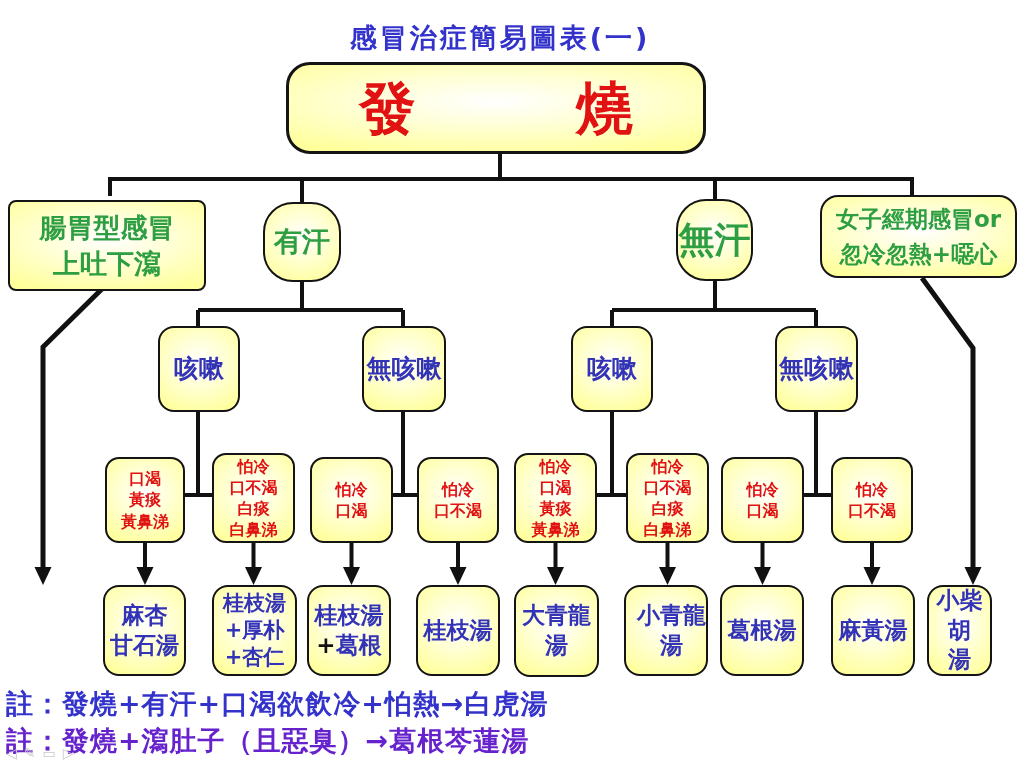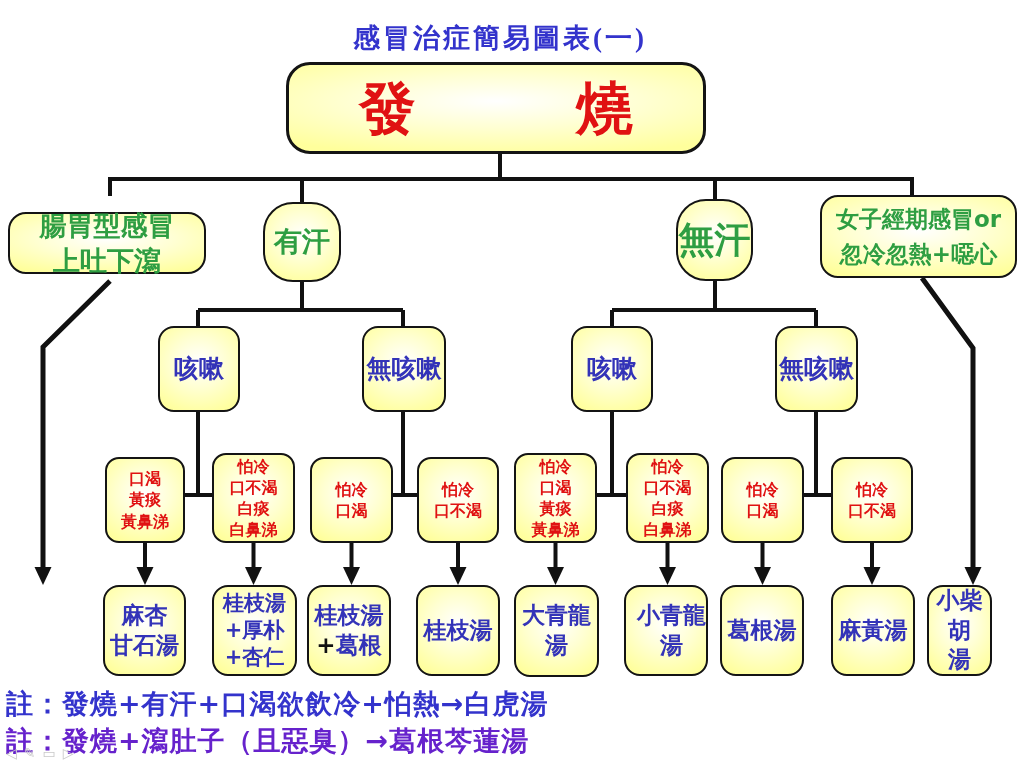--- a/index.html
+++ b/index.html
@@ -3,38 +3,38 @@
 <meta charset="utf-8">
 <style>
   html,body{margin:0;padding:0;}
   .stage{
     position:relative;width:1024px;height:767px;background:#ffffff;overflow:hidden;
     font-family:"DejaVu Sans","Liberation Sans",sans-serif;
   }
   .conn{position:absolute;left:0;top:0;z-index:1;}
   .title{
     position:absolute;left:0;top:20px;width:1000px;text-align:center;z-index:2;
-    font-size:27px;font-weight:bold;letter-spacing:3px;color:var(--title-blue,#3333cc);font-family:Liberation Serif, serif;
+    font-size:27px;font-weight:bold;letter-spacing:3px;color:var(--title-blue,#3333cc);
   }
   .node{
     position:absolute;z-index:2;box-sizing:border-box;
     border:2px solid #141414;border-radius:16px;
     background:radial-gradient(ellipse 75% 65% at 50% 42%, #ffffff 0%, #ffffd2 48%, #ffff9c 100%);
     display:flex;flex-direction:column;align-items:center;justify-content:center;
     text-align:center;font-weight:bold;line-height:1.3;
   }
   .node .ln{display:block;}
   .green{color:var(--green,#2e9e42);border-radius:30px;}
   .blue{color:var(--blue,#3333b8);}
   .red{color:var(--red,#e01212);}
   .plus{color:#111111;}
   .b-root{left:286px;top:62px;width:420px;height:92px;border-radius:24px;border-width:3px;
     flex-direction:row;justify-content:space-between;padding:0 70px;
     font-size:57px;color:var(--red,#e01212);}
-  .b-stomach{left:8px;top:212px;width:198px;height:62px;border-radius:18px;font-size:27px;}
+  .b-stomach{left:8px;top:200px;width:198px;height:91px;border-radius:8px;font-size:27px;}
   .b-sweat{left:263px;top:202px;width:78px;height:80px;font-size:28px;}
   .b-nosweat{left:676px;top:199px;width:77px;height:82px;font-size:36px;}
   .b-menstrual{left:820px;top:195px;width:197px;height:83px;border-radius:18px;font-size:23px;line-height:1.5;}
   .lv3{font-size:25px;}
   .b-cough-l{left:158px;top:326px;width:82px;height:86px;}
   .b-nocough-l{left:362px;top:326px;width:84px;height:86px;}
   .b-cough-r{left:571px;top:326px;width:82px;height:86px;}
   .b-nocough-r{left:775px;top:326px;width:83px;height:86px;}
   .cond{font-size:16px;line-height:1.32;border-radius:14px;}
   .b-cond1{left:105px;top:457px;width:80px;height:86px;}

